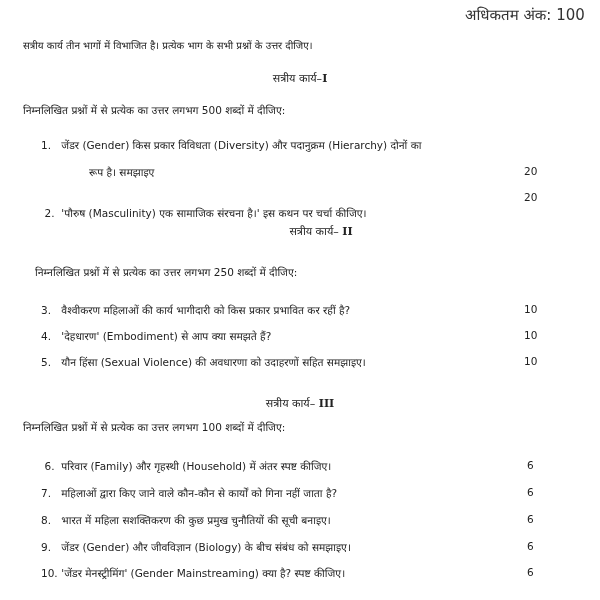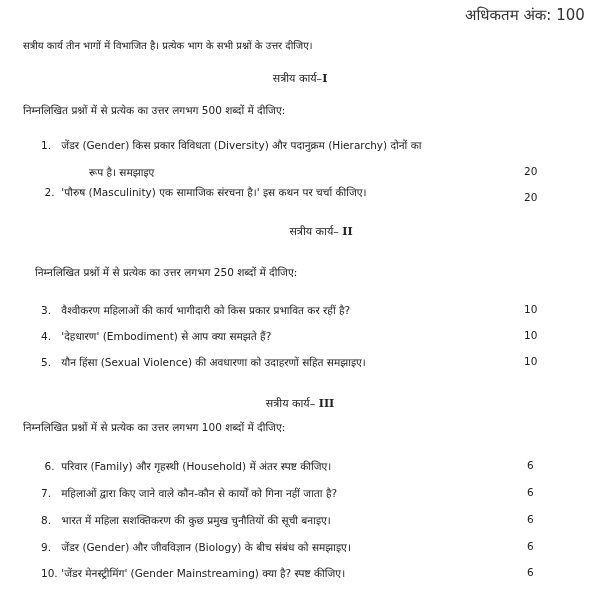--- a/index.html
+++ b/index.html
@@ -27,21 +27,21 @@
 
 <div class="section-title" style="top:70px;">
   <span>सत्रीय कार्य–</span><span class="roman">I</span>
 </div>
 <div class="abs instr" style="top:103px;">निम्नलिखित प्रश्नों में से प्रत्येक का उत्तर लगभग 500 शब्दों में दीजिए:</div>
 
 <div class="abs q" style="top:138px;"><span class="num">1.</span> <span>जेंडर (Gender) किस प्रकार विविधता (Diversity) और पदानुक्रम (Hierarchy) दोनों का</span></div>
 <div class="abs q" style="top:165px; left:60px;margin-left:29px;">रूप है। समझाइए</div>
 <div class="marks" style="top:165px; left:524px;">20</div>
 
-<div class="abs q" style="top:185px;text-align:center;"><span class="num">2.</span> <span>'पौरुष (Masculinity) एक सामाजिक संरचना है।' इस कथन पर चर्चा कीजिए।</span></div>
+<div class="abs q" style="top:206px;text-align:center;"><span class="num">2.</span> <span>'पौरुष (Masculinity) एक सामाजिक संरचना है।' इस कथन पर चर्चा कीजिए।</span></div>
 <div class="marks" style="top:191px; left:524px;">20</div>
 
 <div class="section-title" style="top:223px;padding-left:21px;">
   <span>सत्रीय कार्य– </span><span class="roman">II</span>
 </div>
 <div class="abs instr" style="top:265px;padding-left:12px;">निम्नलिखित प्रश्नों में से प्रत्येक का उत्तर लगभग 250 शब्दों में दीजिए:</div>
 
 <div class="abs q" style="top:303px;"><span class="num">3.</span> <span>वैश्वीकरण महिलाओं की कार्य भागीदारी को किस प्रकार प्रभावित कर रहीं है?</span></div>
 <div class="marks" style="top:303px; left:524px;">10</div>
 

